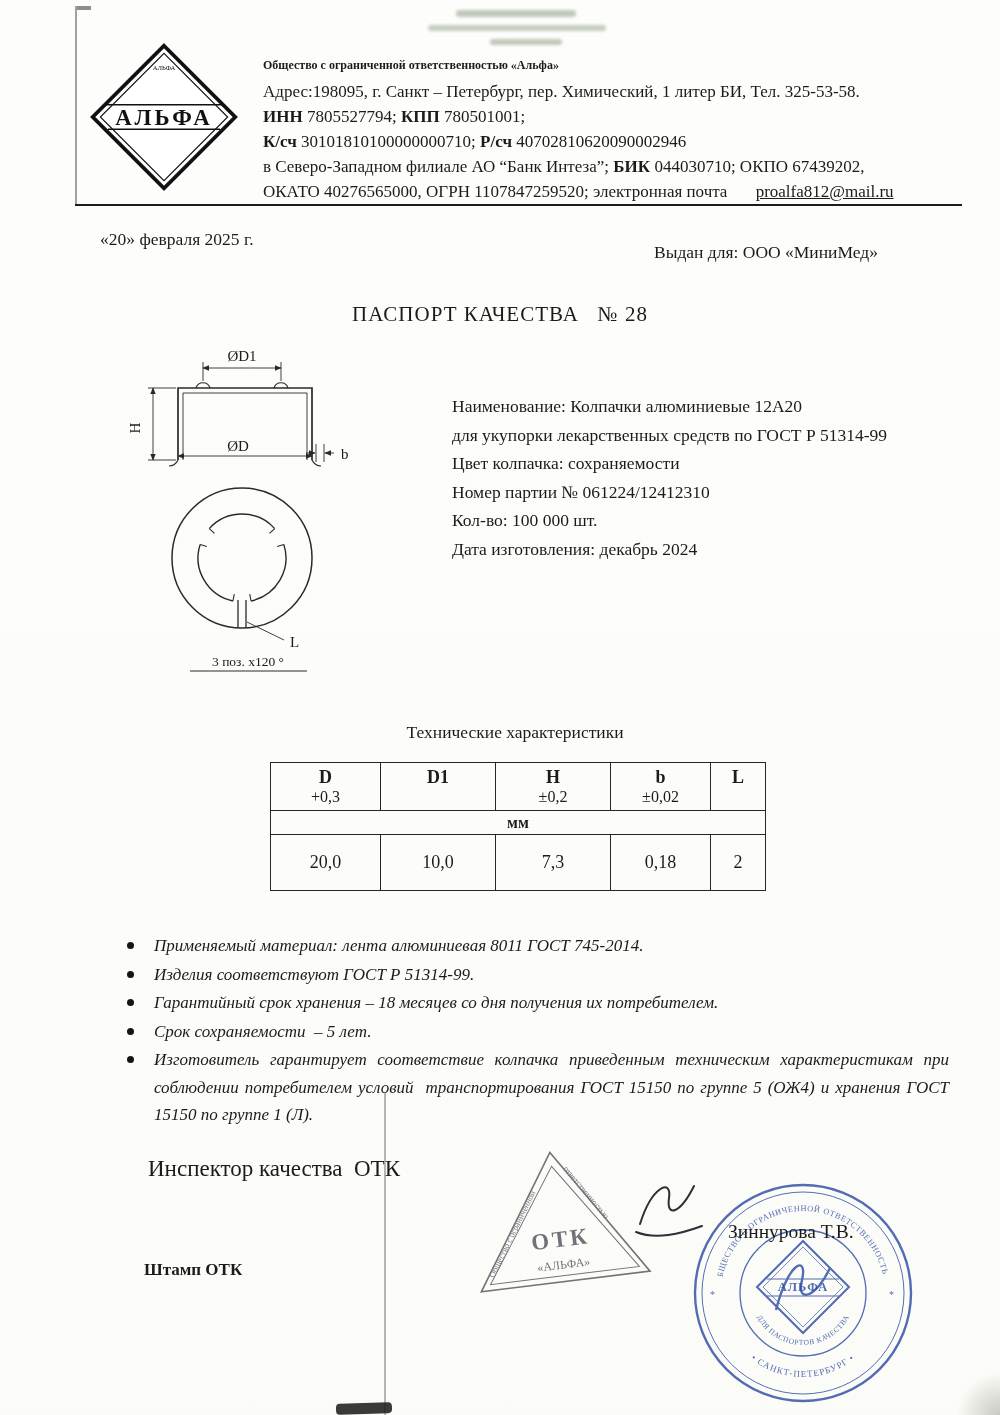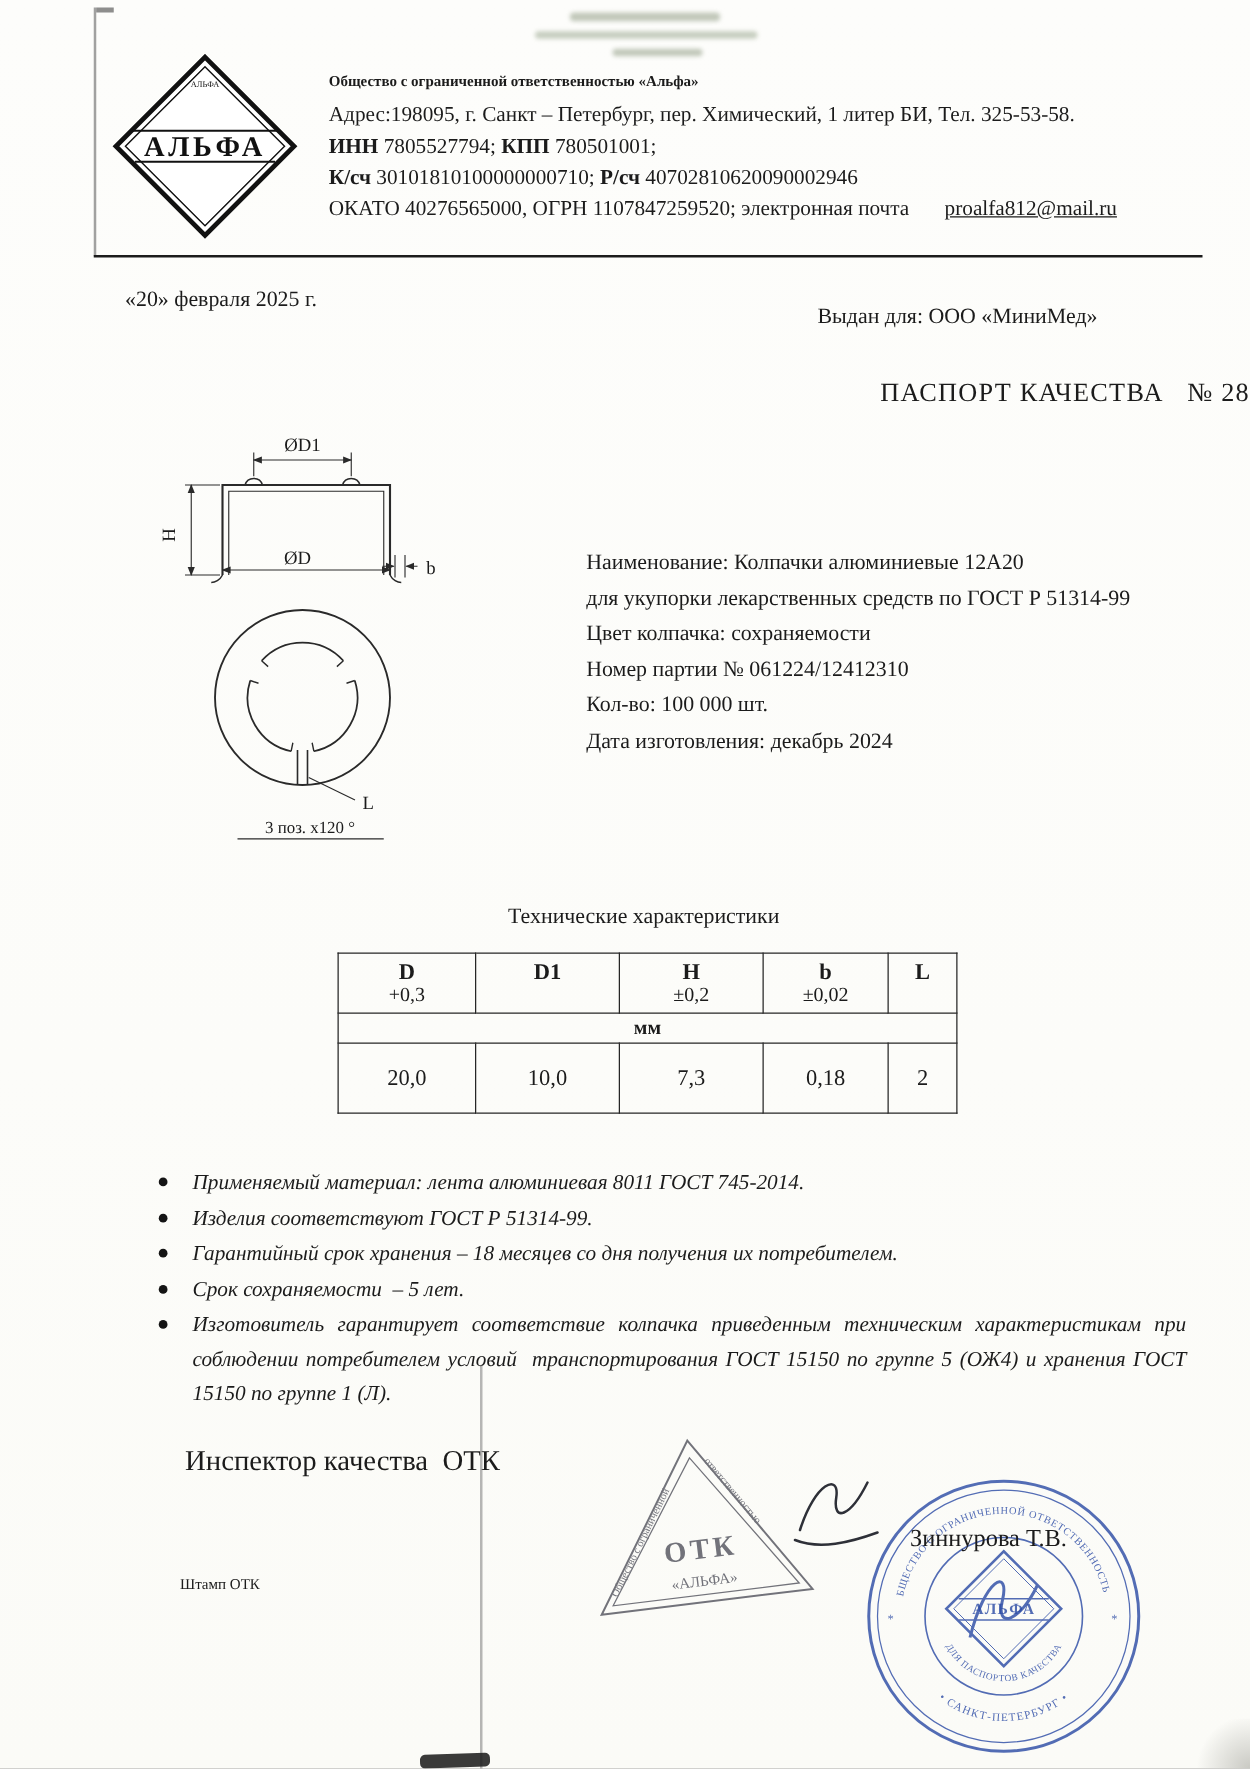--- a/index.html
+++ b/index.html
@@ -24,23 +24,23 @@
 
   
   .artifact { left:428px; top:8px; width:210px; height:44px; filter:blur(1.6px); opacity:.5; }
   .artifact div { position:absolute; border-radius:3px; }
   .a1 { left:28px; top:2px;  width:120px; height:7px; background:#87947a; }
   .a2 { left:0px;  top:17px; width:178px; height:6px; background:#91a085; }
   .a3 { left:62px; top:31px; width:72px;  height:6px; background:#87947a; }
 
   .date-line { left:100px; top:229px; font-size:17.5px; }
   .issued-line { left:654px; top:242px; font-size:17.5px; }
-  .doc-title { left:0; top:302px; width:100%; text-align:right; font-size:21px; letter-spacing:1px; white-space:pre; }
-
-  .product { left:469px; top:392px; width:500px;margin-top:43px; }
+  .doc-title { left:0; top:302px; width:100%; text-align:center; font-size:21px; letter-spacing:1px; white-space:pre; }
+
+  .product { left:452px; top:392px; width:500px; }
   .product div { font-size:17.5px; line-height:28.5px; white-space:pre-wrap; }
 
   .spec-heading { left:0; top:722px; width:1030px; text-align:center; font-size:17.5px; }
 
   
   #spec-table { position:absolute; left:270px; top:762px; border-collapse:collapse; table-layout:fixed; }
   #spec-table th, #spec-table td { border:1.5px solid #262626; text-align:center; }
   #spec-table th { height:48px; vertical-align:top; padding-top:4px; font-weight:normal; }
   .thn { display:block; font-size:18px; font-weight:bold; }
   .tht { display:block; font-size:16px; }
@@ -48,21 +48,21 @@
   .val-cell { height:56px; font-size:18px; vertical-align:middle;margin-top:32px; }
 
   
   .bullets { left:123px; top:932px; width:826px; }
   .bullet-item { display:flex; align-items:flex-start; margin-bottom:1px;font-style:italic; }
   .bullet-dot { flex:0 0 7px; width:7px; height:7px; border-radius:50%; background:#141414; margin:10px 20px 0 4px; }
   .bullet-text { font-size:17px; line-height:27.5px; white-space:pre-wrap; }
   .bullet-item:nth-child(5) .bullet-text { text-align:justify; }
 
   .inspector { left:148px; top:1156px; font-size:23px; white-space:pre; }
-  .stamp-note { left:144px; top:1260px; font-size:12px; }
+  .stamp-note { left:144px; top:1260px; font-size:17px;font-weight:bold; }
   .signee-name { left:728px; top:1221px; font-size:19.5px; z-index:6; }
 
   .fold-line { left:384px; top:1092px; width:2px; height:323px; background:#707070; opacity:.5; }
   .bottom-smudge { left:336px; top:1403px; width:56px; height:11px; background:#1f1f1f; border-radius:4px; transform:rotate(-2deg); opacity:.88; }
   .corner-shadow { right:0; bottom:0; width:46px; height:40px; background:radial-gradient(circle at 100% 100%, #c9c9c3 0%, rgba(201,201,195,0) 70%); }
 </style>
 </head>
 <body>
 
 <div id="page">
@@ -82,20 +82,21 @@
     <line x1="21" y1="93" x2="139" y2="93" stroke="#111" stroke-width="1.6"></line>
     <text x="80" y="30" font-size="7" text-anchor="middle" fill="#111">АЛЬФА</text>
     <text x="80" y="88" font-size="24" text-anchor="middle" font-weight="bold" letter-spacing="3" fill="#111">АЛЬФА</text>
   </svg>
 
   <div class="abs letterhead">
     <div class="lh-company">Общество с ограниченной ответственностью  «Альфа»</div>
     <div class="lh-line">Адрес:198095, г. Санкт – Петербург, пер. Химический, 1 литер БИ, Тел. 325-53-58.</div>
     <div class="lh-line"><b>ИНН</b><span> 7805527794; </span><b>КПП</b><span> 780501001;</span></div>
     <div class="lh-line"><b>К/сч</b><span> 30101810100000000710; </span><b>Р/сч</b><span> 40702810620090002946</span></div>
+    <div class="lh-line"><span>в Северо-Западном филиале АО “Банк Интеза”; </span><b>БИК</b><span> 044030710; ОКПО 67439202,</span></div>
     <div class="lh-line"><span>ОКАТО 40276565000, ОГРН 1107847259520; электронная почта </span><span class="email">proalfa812@mail.ru</span></div>
   </div>
   <div class="abs lh-rule"></div>
 
   <div class="abs date-line pre">«20» февраля 2025 г.</div>
   <div class="abs issued-line pre">Выдан для: ООО «МиниМед»</div>
 
   <div class="abs doc-title">ПАСПОРТ КАЧЕСТВА   № 28</div>
 
   <svg class="abs" style="left:120px; top:348px;" width="250" height="330" viewBox="0 0 250 330">

